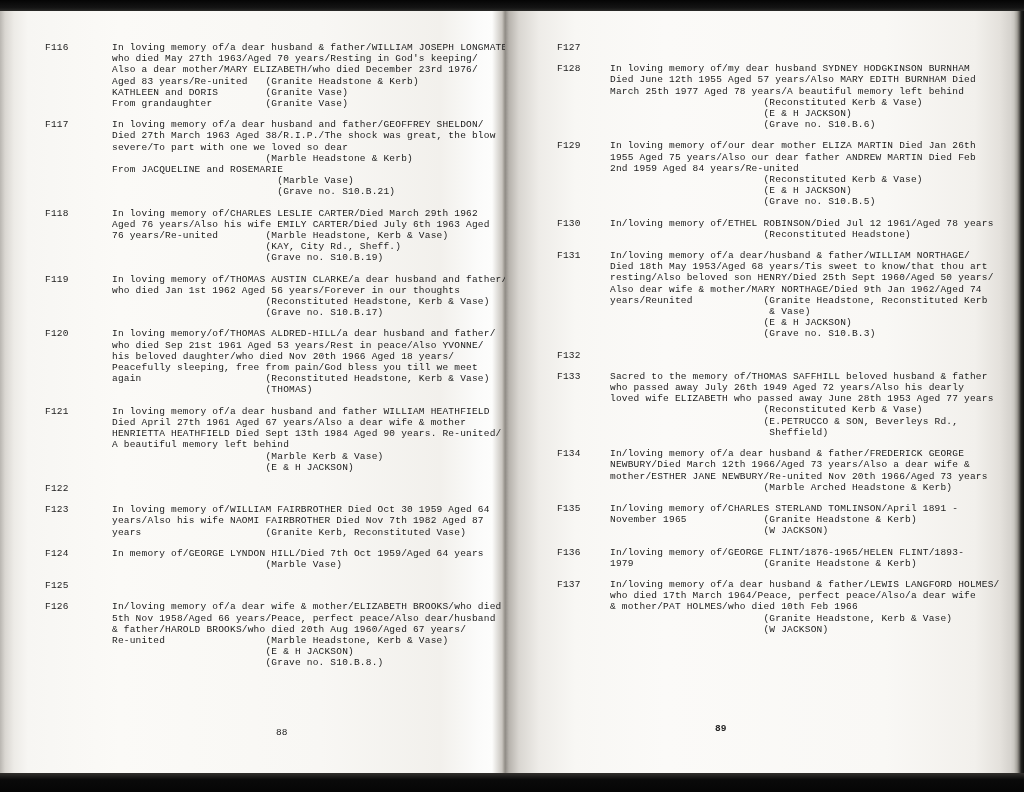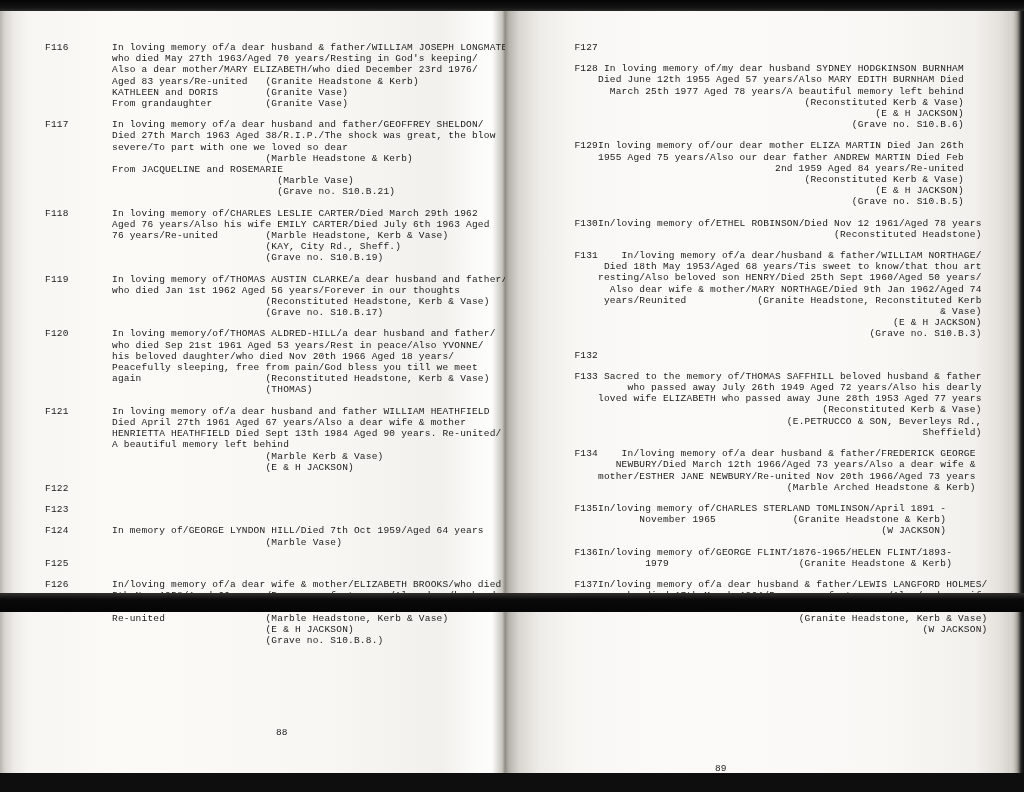--- a/index.html
+++ b/index.html
@@ -1,19 +1,19 @@
 <!DOCTYPE html>
 <html><head>
 <meta charset="utf-8">
 <style>
   * { margin:0; padding:0; box-sizing:border-box; }
   html,body { width:1024px; height:792px; overflow:hidden; }
   body { background:#0e0e0e; font-family:"Liberation Mono", monospace; }
 
-  .scan { position:relative; width:1024px; height:612px; background:#0e0e0e; }
+  .scan { position:relative; width:1024px; height:792px; background:#0e0e0e; }
 
   .band-top {
     position:absolute; left:0; top:0; width:1024px; height:11px;
     background:linear-gradient(180deg,#050505 0%,#141414 70%,#2a2a28 100%);
   }
   .band-bottom {
     position:absolute; left:0; bottom:0; width:1024px; height:19px;
     background:linear-gradient(180deg,#32302d 0%,#0a0a0a 35%,#050505 100%);
   }
 
@@ -36,42 +36,42 @@
       #f2f0ec 470px, #e4e1dc 495px, #d6d3ce 505px);
   }
   .page-edge {
     position:absolute; left:1010px; top:0; width:14px; height:100%;
     background:linear-gradient(90deg,
       #d9d6d1 0px, #cac7c1 4px, #a5a29b 7px, #6e6b66 9px, #232321 11px, #0c0c0c 14px);
   }
 
   .content { position:absolute; top:31px; }
   .page-left  .content { left:45px; }
-  .page-right .content { left:40px;text-align:right; }
+  .page-right .content { left:52px; }
 
   .entry { display:flex; align-items:flex-start; margin-bottom:10px; }
   .entry-id {
     flex:0 0 auto;
     font:9.5px/11.2px "Liberation Mono", monospace;
     color:#1b1b1b; letter-spacing:0.2px;
   }
   .page-left  .entry-id { width:67px; }
   .page-right .entry-id { width:53px; }
   .entry-text {
     font:9.5px/11.2px "Liberation Mono", monospace;
     color:#1b1b1b; white-space:pre; letter-spacing:0.2px;
   }
 
   .pagenum {
     position:absolute;
     font:9.5px/11px "Liberation Mono", monospace;
     color:#222;
   }
   .pagenum-left  { left:276px; top:716px;font-family:Liberation Mono, monospace; }
-  .pagenum-right { left:210px; top:752px; }
+  .pagenum-right { left:210px; top:712px;font-weight:bold; }
 </style>
 </head>
 <body>
 
 <div class="scan">
   <div class="band-top"></div>
 
   <div class="spread">
     <div class="page page-left">
       <div class="content" id="left-entries">
@@ -125,20 +125,23 @@
 HENRIETTA HEATHFIELD Died Sept 13th 1984 Aged 90 years. Re-united/
 A beautiful memory left behind
                           (Marble Kerb &amp; Vase)
                           (E &amp; H JACKSON)</pre>
           </div>
           <div class="entry">
             <div class="entry-id">F122</div>
           </div>
           <div class="entry">
             <div class="entry-id">F123</div>
+            <pre class="entry-text">In loving memory of/WILLIAM FAIRBROTHER Died Oct 30 1959 Aged 64
+years/Also his wife NAOMI FAIRBROTHER Died Nov 7th 1982 Aged 87
+years                     (Granite Kerb, Reconstituted Vase)</pre>
           </div>
           <div class="entry">
             <div class="entry-id">F124</div>
             <pre class="entry-text">In memory of/GEORGE LYNDON HILL/Died 7th Oct 1959/Aged 64 years
                           (Marble Vase)</pre>
           </div>
           <div class="entry">
             <div class="entry-id">F125</div>
           </div>
           <div class="entry">
@@ -172,21 +175,21 @@
             <div class="entry-id">F129</div>
             <pre class="entry-text">In loving memory of/our dear mother ELIZA MARTIN Died Jan 26th
 1955 Aged 75 years/Also our dear father ANDREW MARTIN Died Feb
 2nd 1959 Aged 84 years/Re-united
                           (Reconstituted Kerb &amp; Vase)
                           (E &amp; H JACKSON)
                           (Grave no. S10.B.5)</pre>
           </div>
           <div class="entry">
             <div class="entry-id">F130</div>
-            <pre class="entry-text">In/loving memory of/ETHEL ROBINSON/Died Nov 12 1961/Aged 78 years
+            <pre class="entry-text">In/loving memory of/ETHEL ROBINSON/Died Jul 12 1961/Aged 78 years
                           (Reconstituted Headstone)</pre>
           </div>
           <div class="entry">
             <div class="entry-id">F131</div>
             <pre class="entry-text">In/loving memory of/a dear/husband &amp; father/WILLIAM NORTHAGE/
 Died 18th May 1953/Aged 68 years/Tis sweet to know/that thou art
 resting/Also beloved son HENRY/Died 25th Sept 1960/Aged 50 years/
 Also dear wife &amp; mother/MARY NORTHAGE/Died 9th Jan 1962/Aged 74
 years/Reunited            (Granite Headstone, Reconstituted Kerb
                            &amp; Vase)

